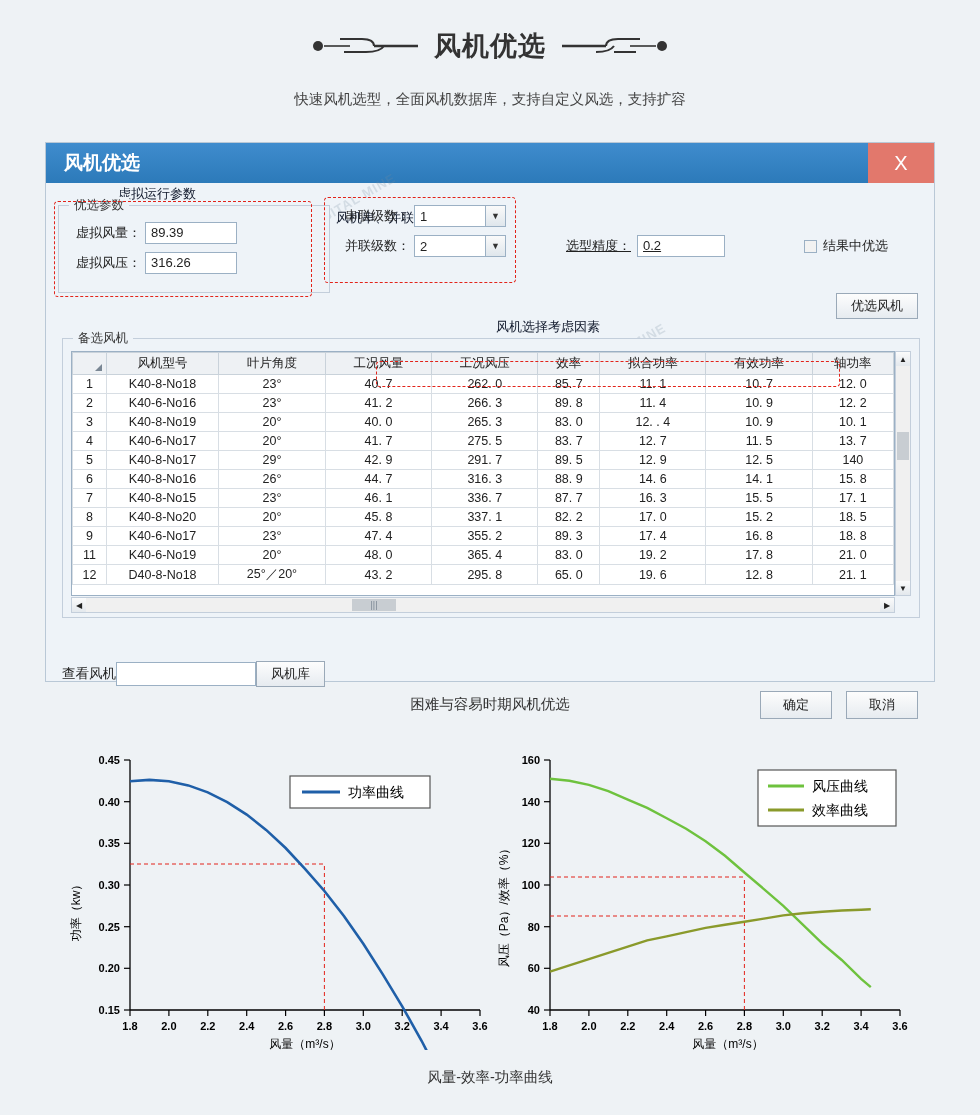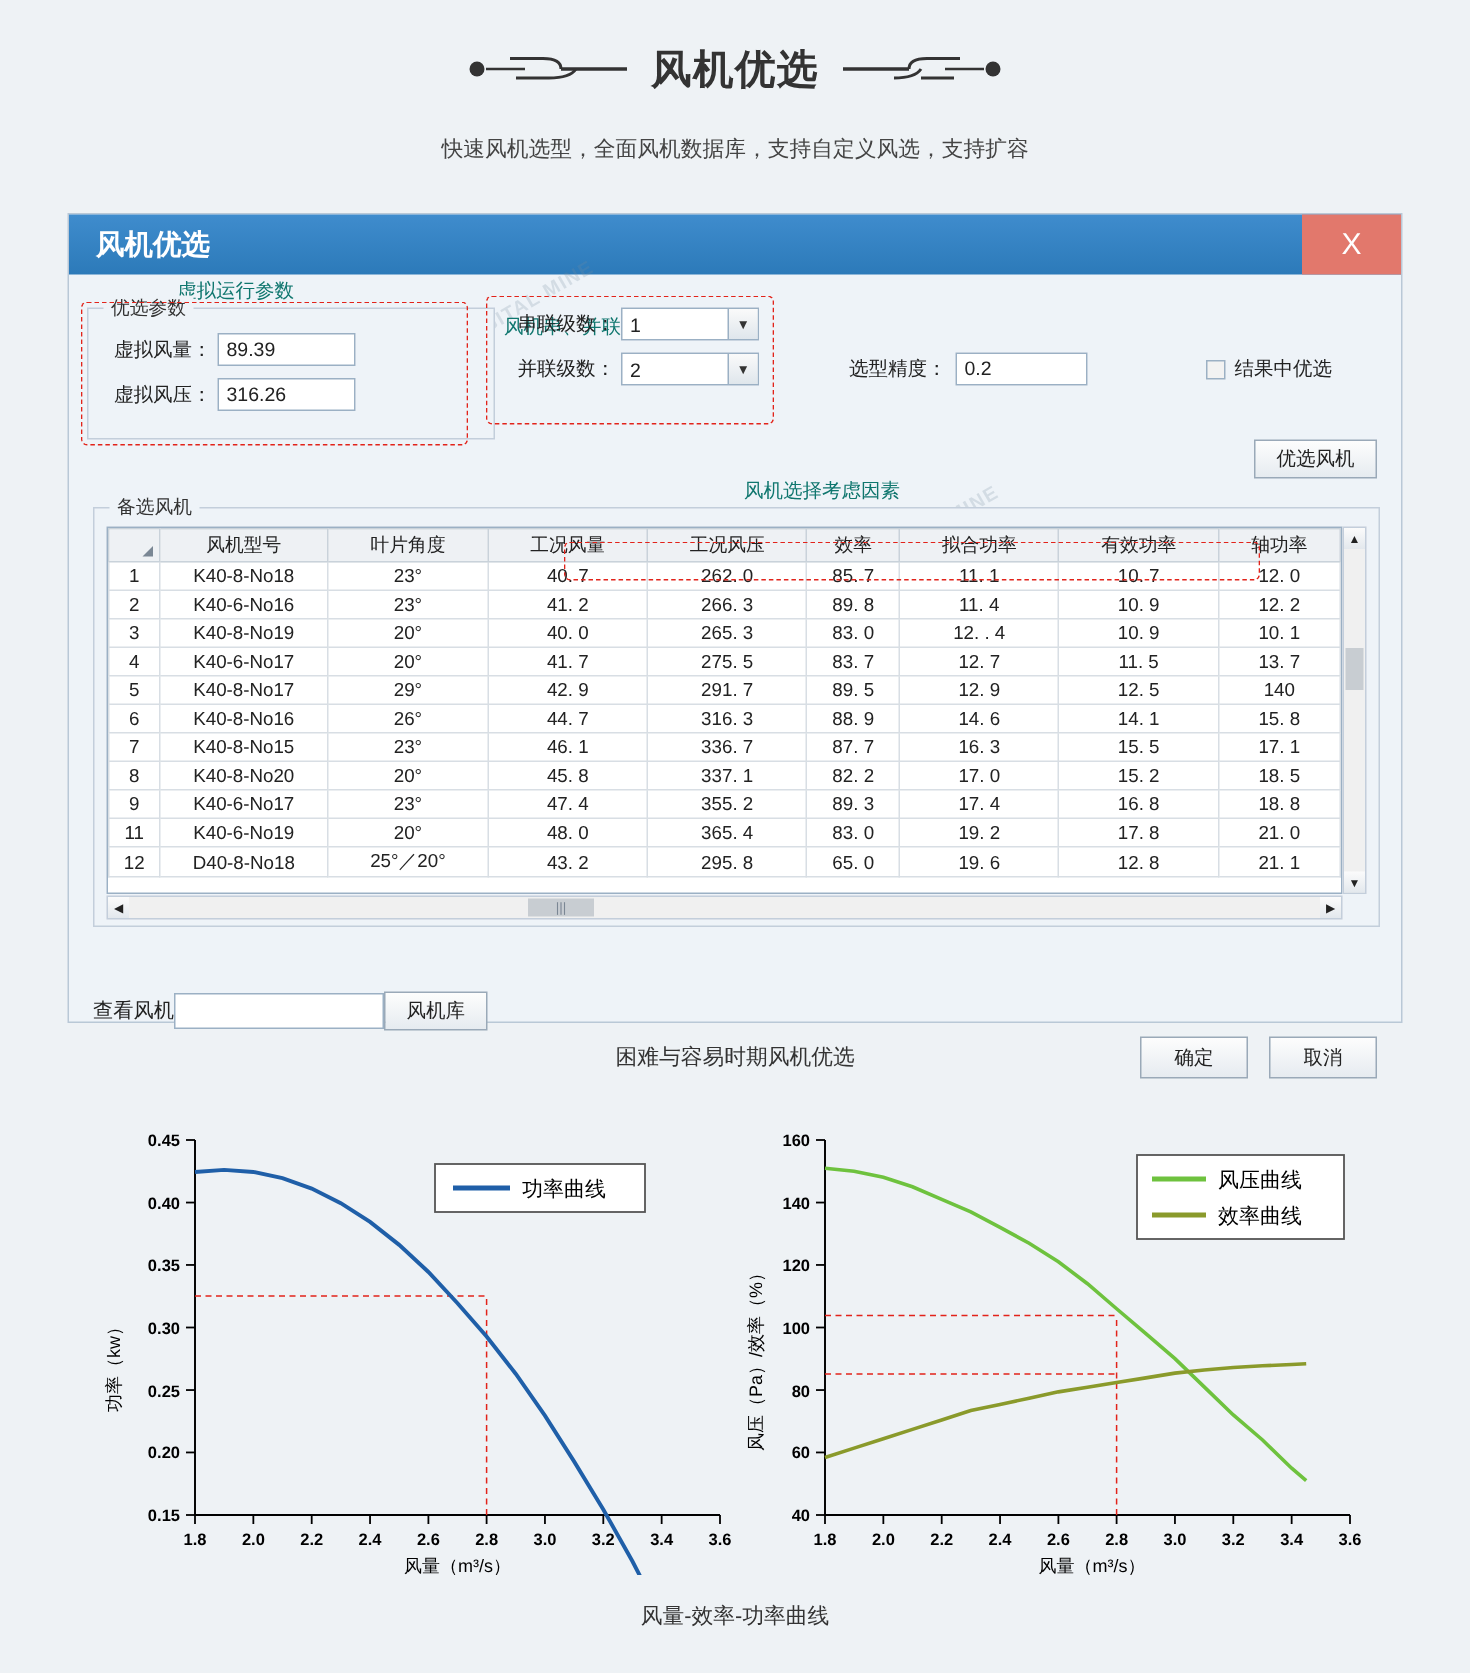--- a/index.html
+++ b/index.html
@@ -30,21 +30,21 @@
     color:#fff;
   }
   .dialog-title { font-size: 19px; font-weight:bold; padding-left:18px; }
   .close-btn {
     width:66px; height:40px; background:#e2786c; color:#fff; font-size:20px;
     display:flex; align-items:center; justify-content:center; cursor:pointer;
   }
   .dialog-body { position:relative; padding: 14px 16px 10px 16px; height: 500px; }
 
   
-  .anno { position:absolute; color:#0f766e; font-size:13px; white-space:nowrap; }
+  .anno { position:absolute; color:#0f172a; font-size:13px; white-space:nowrap; }
   .anno-box { position:absolute; border:1.4px dashed #e2231a; border-radius:4px; pointer-events:none; }
 
   
   .fs {
     position:absolute; border:1px solid #c3cedb; background:#eef3f8;
   }
   .fs-legend {
     position:absolute; top:-9px; left:10px; background:#eef3f8; padding:0 5px; font-size:12.5px; color:#333;
   }
   .field-row { display:flex; align-items:center; margin-bottom:8px; font-size:13px; }
@@ -201,21 +201,21 @@
       <div class="field-row">
         <span class="field-label" style="width:78px;">并联级数：</span>
         <span class="combo">
           <span>2</span>
           <span class="arrow">▼</span>
         </span>
       </div>
     </div>
     <div class="anno-box" style="left:278px; top:14px; width:192px; height:86px;"></div>
 
-    <div class="precision-wrap" style="top:52px; left:520px;">
+    <div class="precision-wrap" style="top:52px; left:520px;text-decoration:underline;">
       <span>选型精度：</span>
       <span class="txtbox">0.2</span>
     </div>
 
     <div class="chk-wrap" style="top:54px; left:758px;">
       <span class="chkbox"></span>
       <span>结果中优选</span>
     </div>
 
     <div class="btn btn-optimize" style="top:110px;">优选风机</div>

